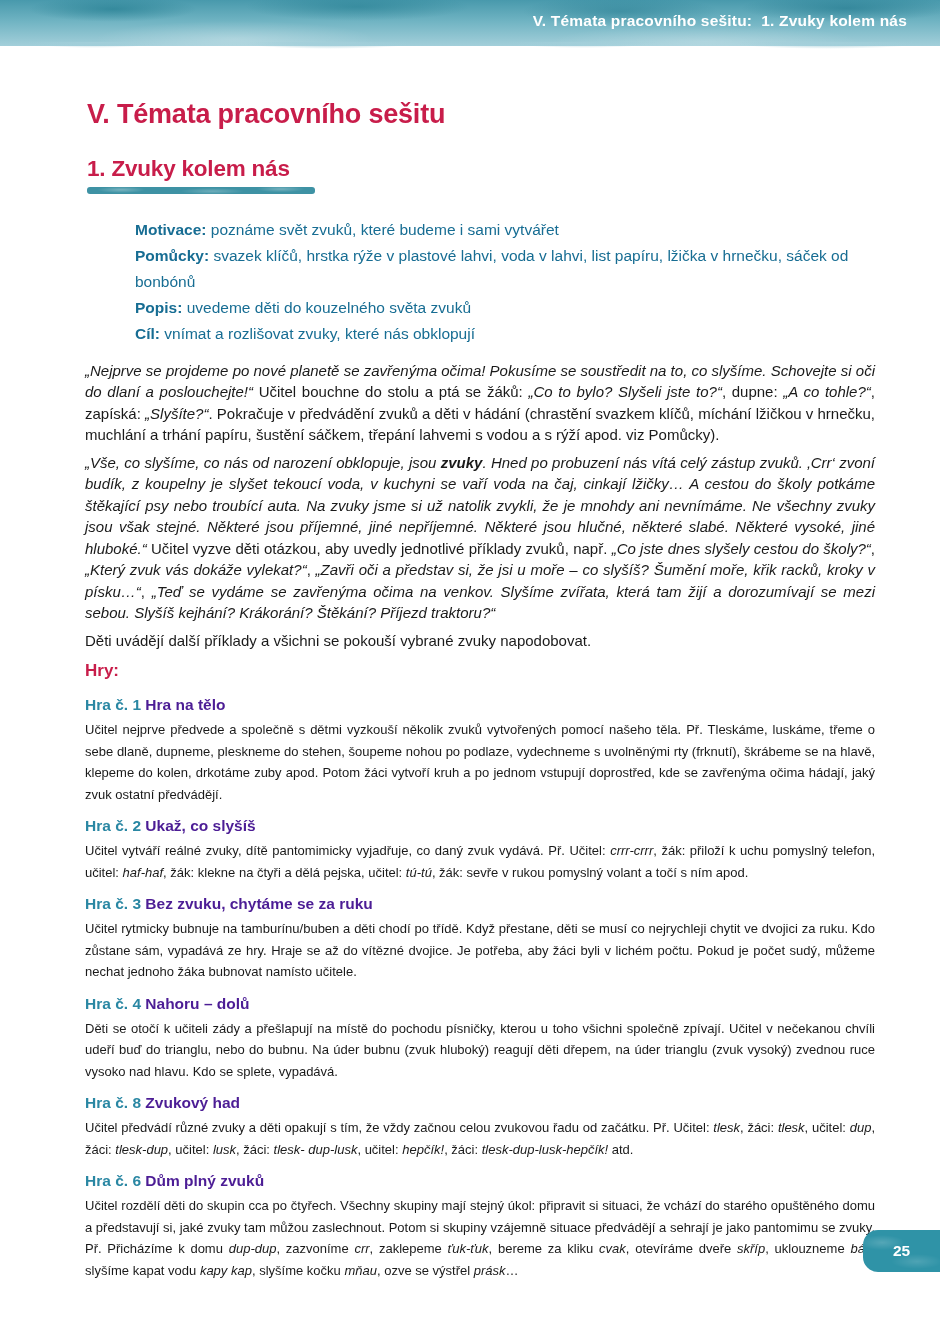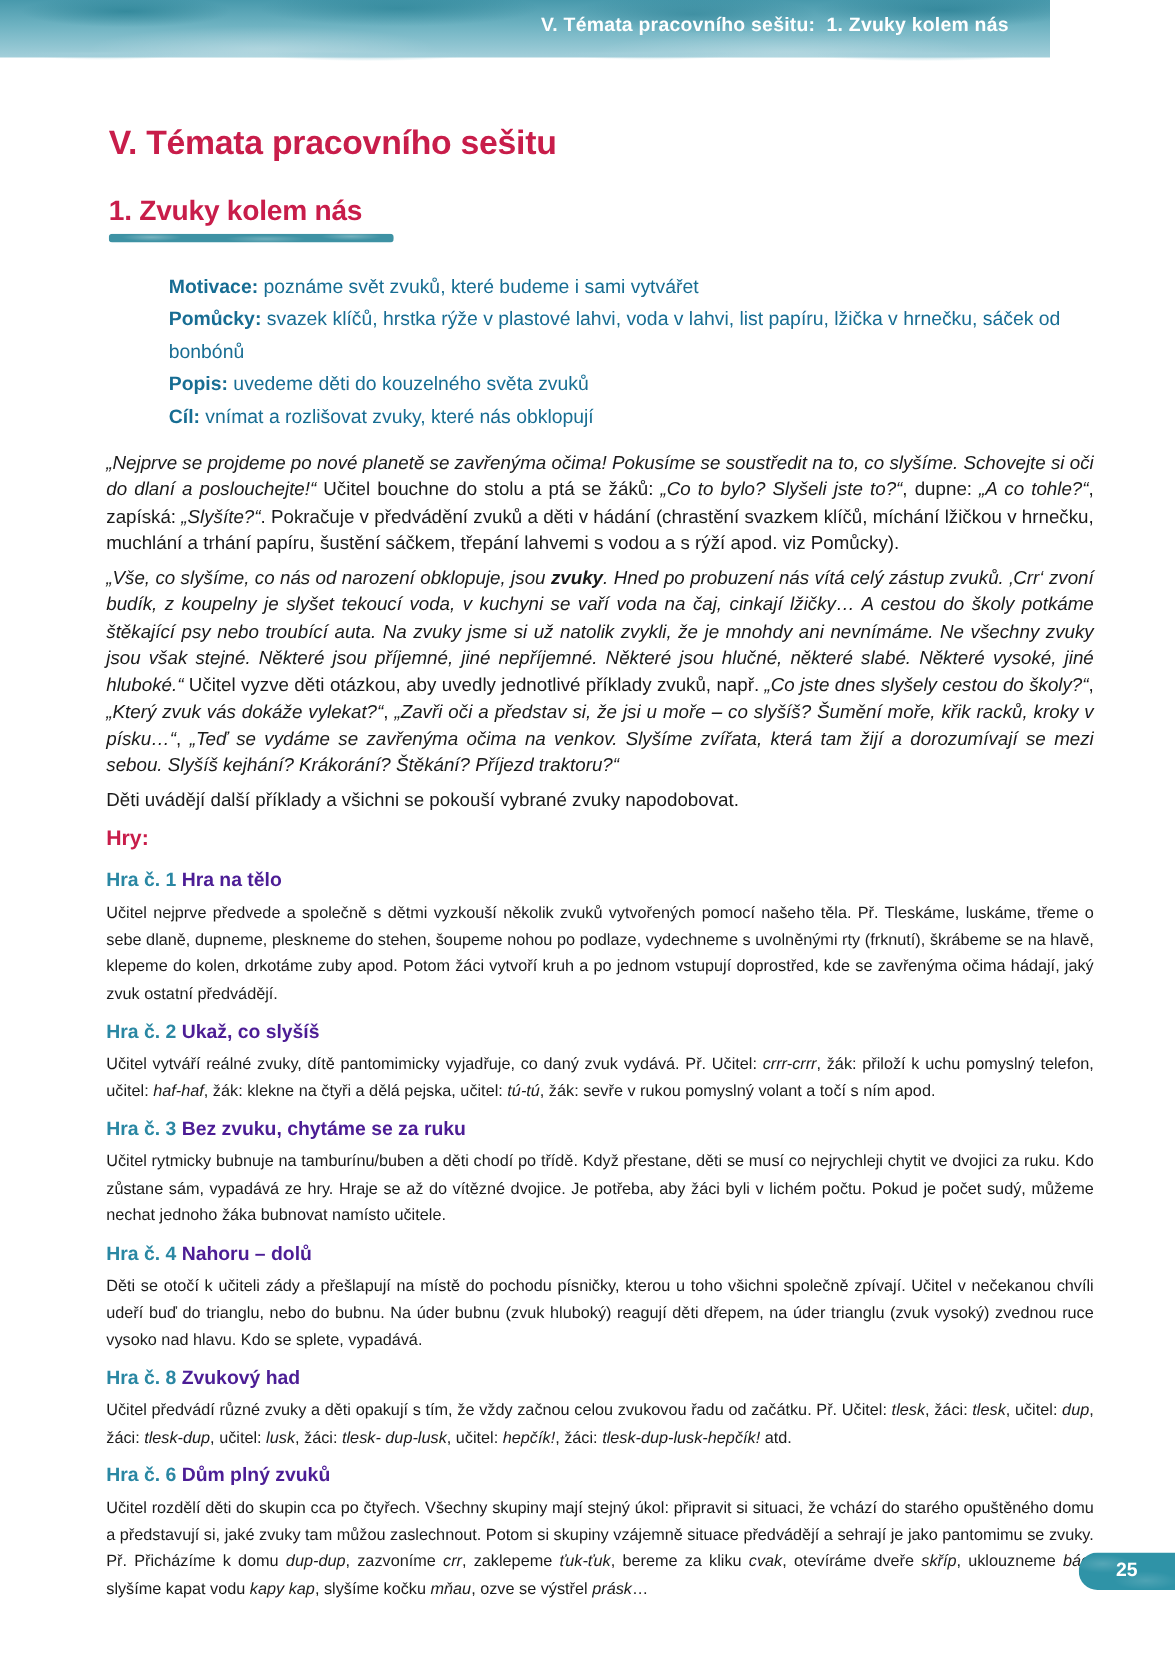--- a/index.html
+++ b/index.html
@@ -2,21 +2,21 @@
 <html lang="cs" style="--accent-red: #c81d4a; --info-blue: #176d93; --game-teal: #2a87a3; --underline-teal: #3e92a4; --band-dark: #4899ac; --band-mid: #6fb3c2; --band-light: #a3cfda; --badge-teal: #2f93a7;"><head>
 <meta charset="utf-8">
 <style>
   html,body{margin:0;padding:0;}
   body{
     width:940px;height:1329px;position:relative;background:#ffffff;
     font-family:"Liberation Sans",sans-serif;color:#1a1a1a;overflow:hidden;
   }
   
   .band{
-    position:absolute;top:0;left:0;width:840px;height:46px;
+    position:absolute;top:0;left:0;width:940px;height:46px;
     background:
       radial-gradient(120px 18px at 12% 20%, rgba(23,116,136,.55), rgba(23,116,136,0) 70%),
       radial-gradient(160px 20px at 38% 15%, rgba(23,116,136,.45), rgba(23,116,136,0) 70%),
       radial-gradient(140px 22px at 66% 25%, rgba(20,110,132,.40), rgba(23,116,136,0) 70%),
       radial-gradient(150px 20px at 90% 18%, rgba(20,110,132,.50), rgba(23,116,136,0) 70%),
       radial-gradient(200px 26px at 25% 85%, rgba(255,255,255,.25), rgba(255,255,255,0) 70%),
       radial-gradient(220px 24px at 75% 90%, rgba(255,255,255,.22), rgba(255,255,255,0) 70%),
       linear-gradient(180deg, var(--band-dark) 0%, var(--band-mid) 45%, var(--band-light) 100%);
     text-align: right;
   }
@@ -62,21 +62,21 @@
     margin:10px 0 14px 0;color:var(--accent-red);font-size:17px;font-weight:bold;
   }
   .game{margin-top:11px;}
   .game:first-of-type{margin-top:0;}
   .game-heading{font-size:15.5px;line-height:20px;font-weight:bold;}
   .game-label{color:var(--game-teal);}
   .game-title{color:#4c1d95;}
   .game-body{margin:4px 0 0 0;font-size:13px;line-height:21.5px;text-align:justify;}
   
   .page-badge{
-    position:absolute;right:0;bottom:57px;width:77px;height:30px;
+    position:absolute;right:0;bottom:57px;width:77px;height:42px;
     border-radius:15px 0 0 15px;
     background:
       radial-gradient(30px 10px at 25% 30%, rgba(255,255,255,.18), transparent 75%),
       radial-gradient(34px 10px at 70% 75%, rgba(255,255,255,.15), transparent 75%),
       var(--badge-teal);
     display:flex;align-items:center;justify-content:center;
   }
   .page-badge span{color:#ffffff;font-size:15.5px;font-weight:bold;}
 </style>
 </head>

